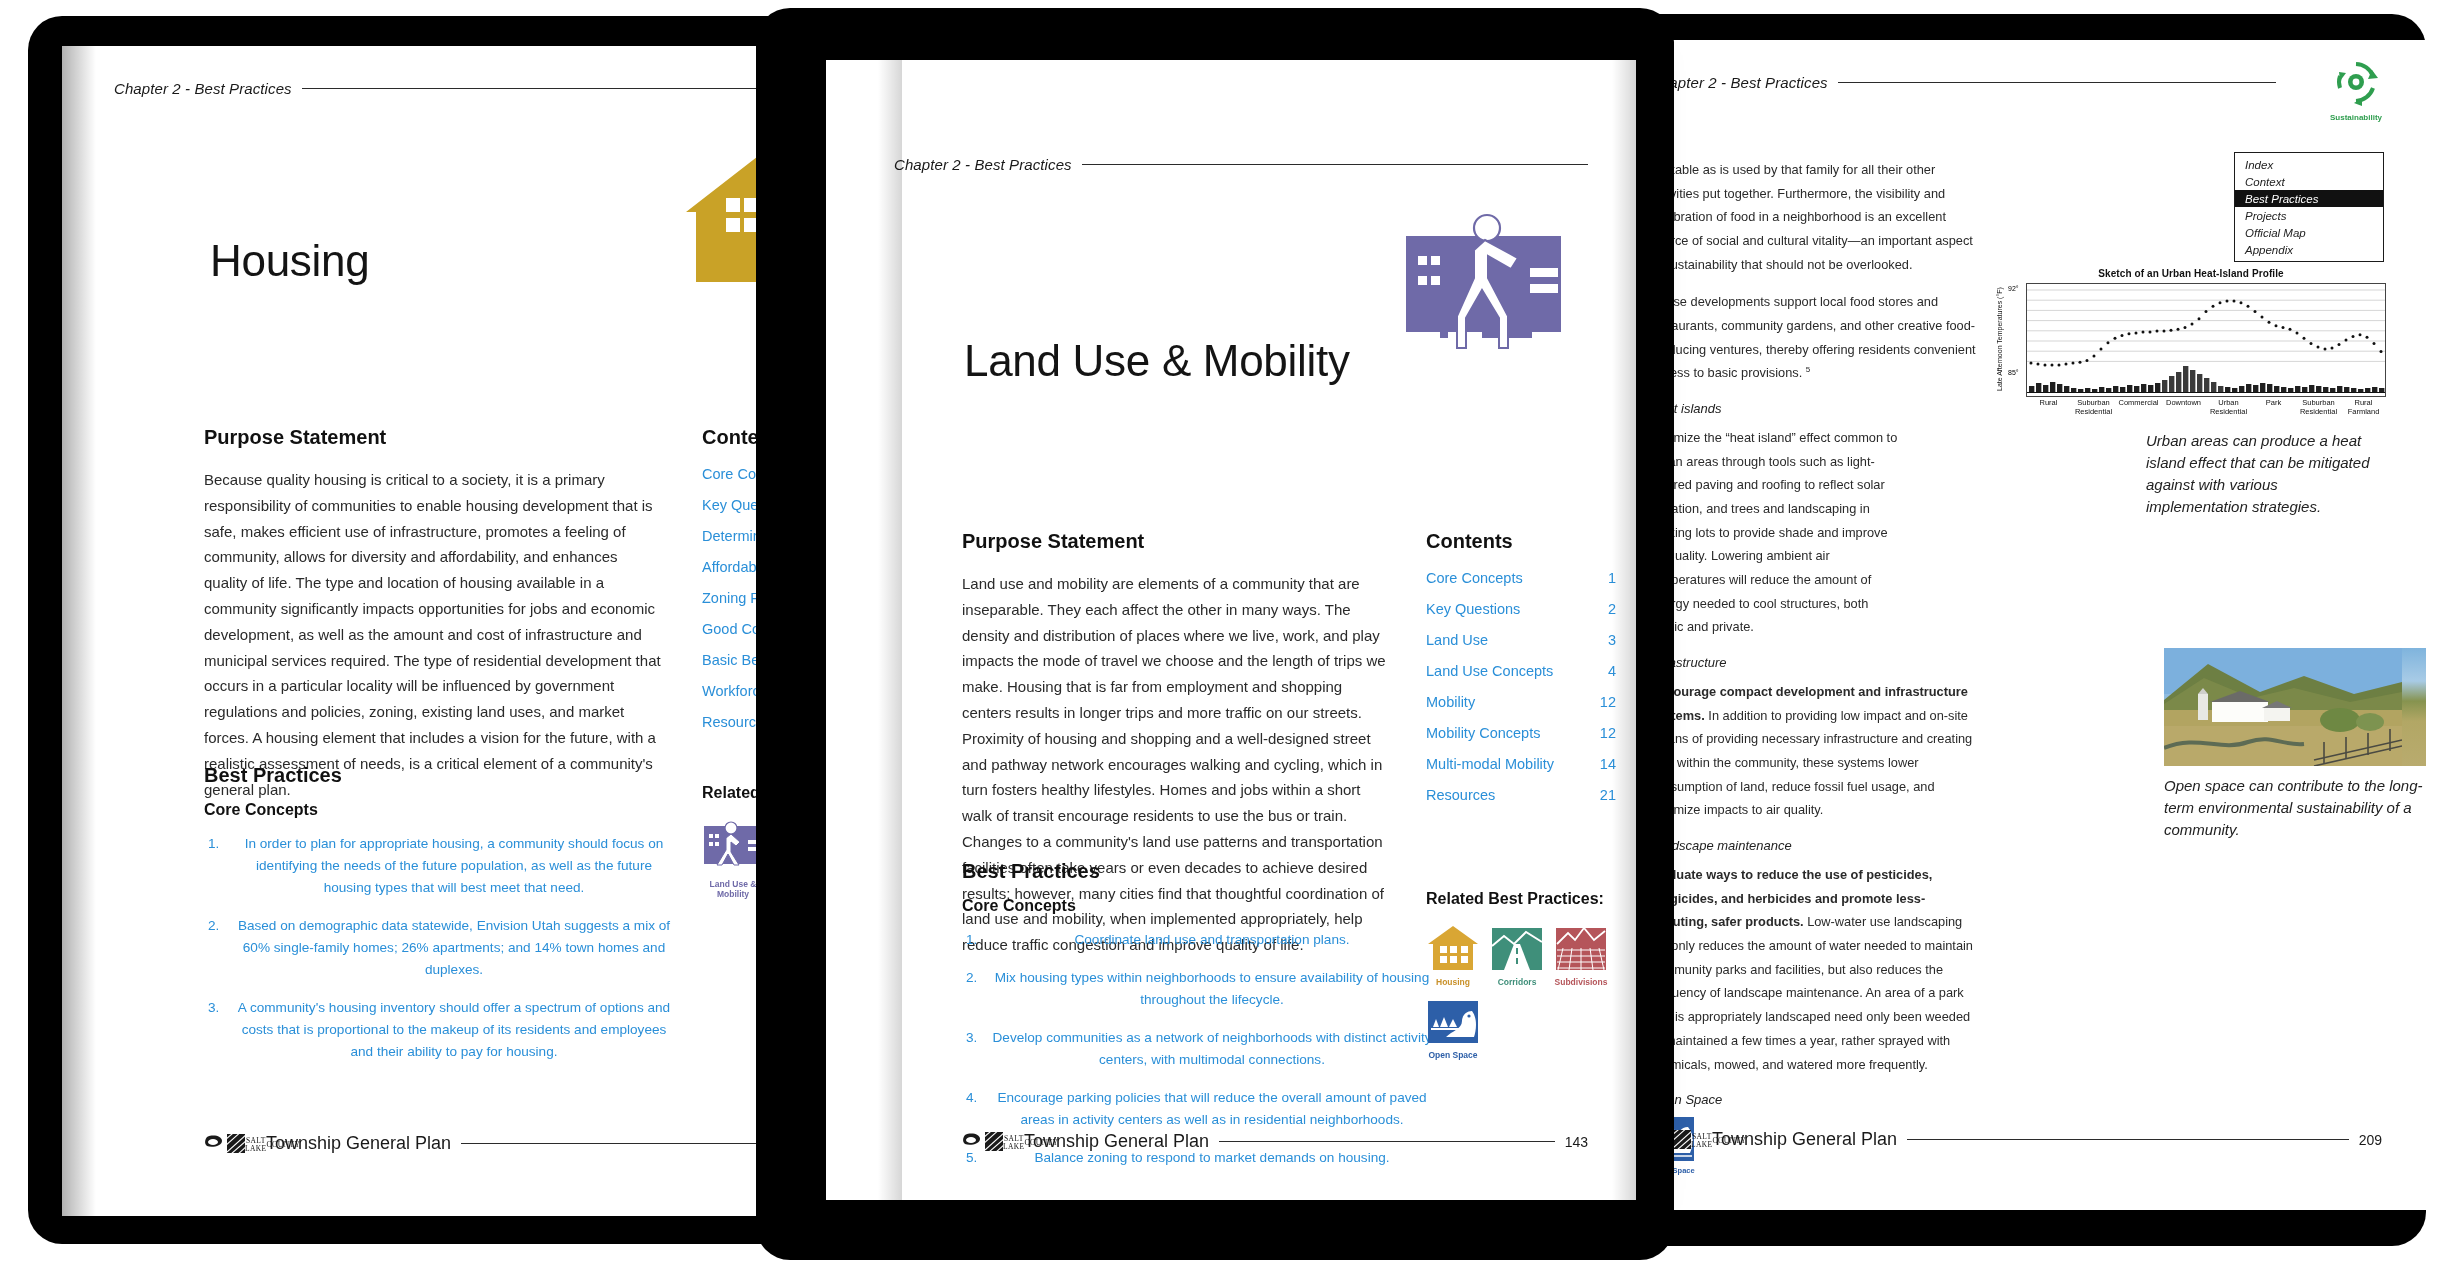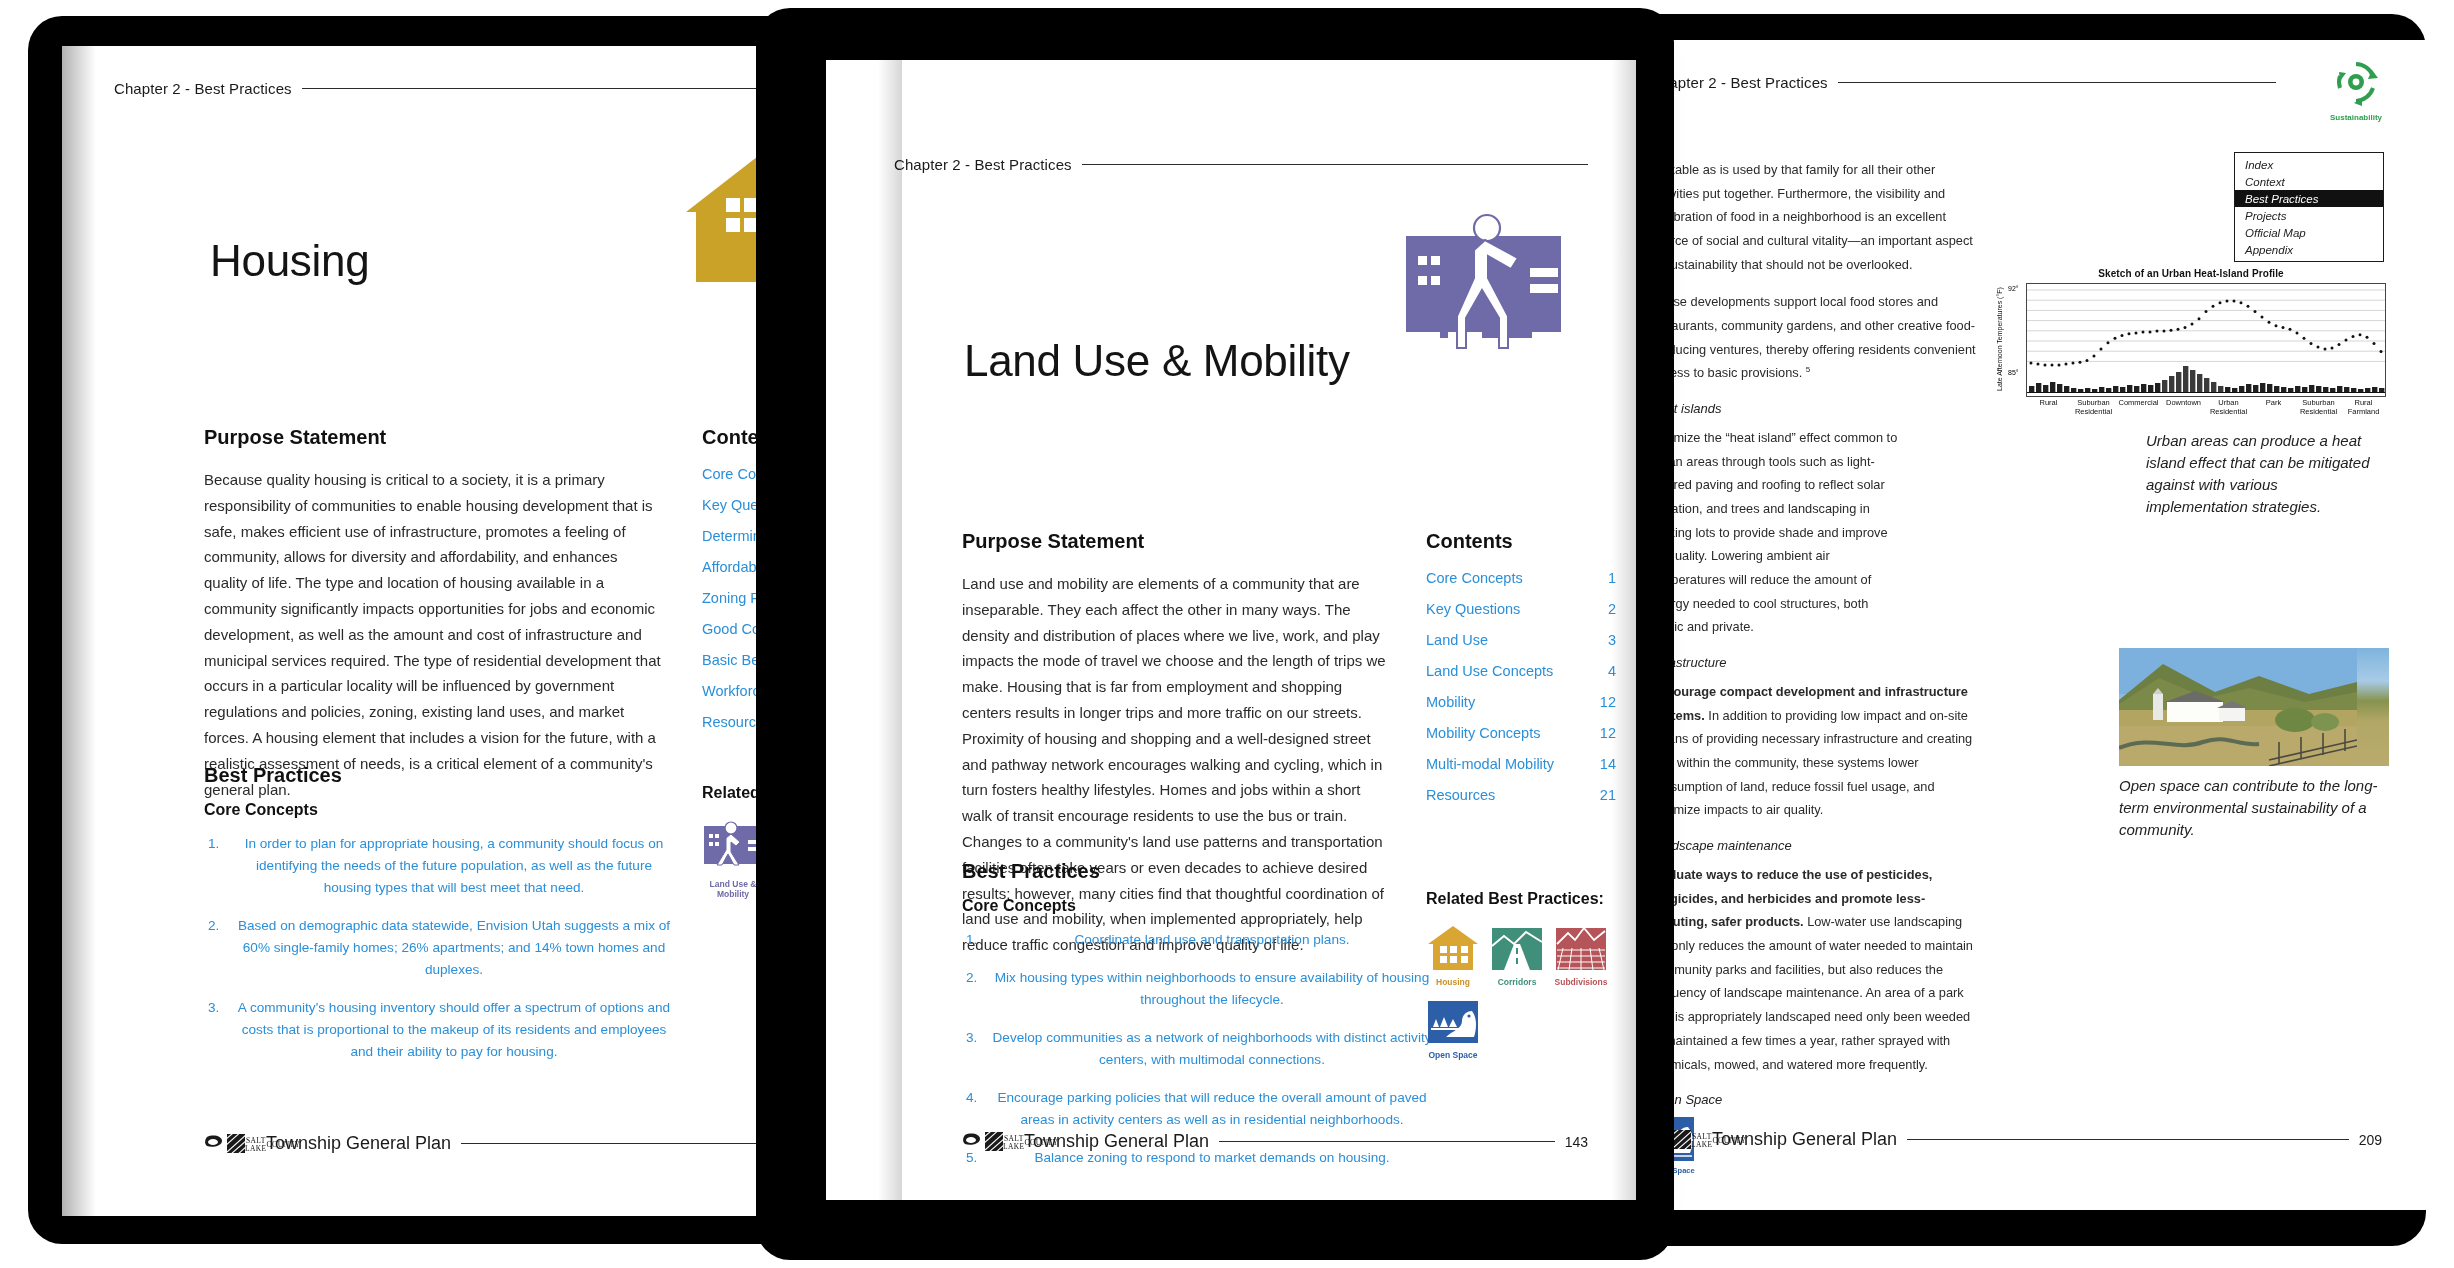--- a/index.html
+++ b/index.html
@@ -21,21 +21,21 @@
       background:linear-gradient(to left,rgba(0,0,0,.16),rgba(0,0,0,0));
       pointer-events:none;z-index:5;}
 
   #page1{left:62px; top:46px;  width:840px; height:1170px;}
   #page2{left:826px;top:60px;  width:810px; height:1140px;z-index:3;
          box-shadow:-14px 0 34px rgba(0,0,0,.45), 14px 0 30px rgba(0,0,0,.35);}
   #page3{left:1596px;top:40px; width:830px; height:1170px;z-index:2;}
 
   
   .pg-header{display:flex;align-items:center;gap:10px;}
-  .pg-header .chap{font-size:15px;color:#1a1a1a;white-space:nowrap;letter-spacing:.1px;}
+  .pg-header .chap{font-size:15px;color:#1a1a1a;white-space:nowrap;letter-spacing:.1px;font-style:italic;}
   .pg-header .rule{flex:1;height:1px;background:#2b2b2b;}
 
   
   .pg-title{font-size:44px;font-weight:400;color:#141414;letter-spacing:-.3px;}
 
   
   .h2{font-size:20px;font-weight:bold;color:#111;}
   .h3{font-size:16px;font-weight:bold;color:#111;}
   .body-p{font-size:15px;line-height:1.72;color:#2a2a2a;text-align:left;}
   .subhead-i{font-size:14px;font-style:italic;color:#222;}
@@ -697,21 +697,21 @@
         <span>Commercial</span>
         <span>Downtown</span>
         <span>Urban Residential</span>
         <span>Park</span>
         <span>Suburban Residential</span>
         <span>Rural Farmland</span>
       </div>
     <div class="cap-i" style="margin-top:14px;width:236px;margin-left:150px;">Urban areas can produce a heat island effect that can be mitigated against with various implementation strategies.</div>
   </div>
 
-  <div style="position:absolute;left:523px;top:608px;width:270px;">
+  <div style="position:absolute;left:568px;top:608px;width:270px;">
     <div class="photo">
       <svg viewBox="0 0 238 118" width="238" height="118" preserveAspectRatio="none">
         <rect width="238" height="118" fill="#8ebbe0"></rect>
         <rect y="0" width="238" height="46" fill="#7cb0dd"></rect>
         <path d="M0,52 L44,16 L96,44 L140,28 L190,46 L238,34 L238,62 L0,62 Z" fill="#6d7f43"></path>
         <path d="M0,56 L40,30 L88,50 L130,40 L186,54 L238,44 L238,66 L0,66 Z" fill="#7e8b4a" opacity=".85"></path>
         <rect y="62" width="238" height="56" fill="#b2a461"></rect>
         <rect y="78" width="238" height="40" fill="#b9a96a"></rect>
         <rect x="34" y="46" width="10" height="26" fill="#e8e8e4"></rect>
         <polygon points="34,46 39,40 44,46" fill="#cfcfcb"></polygon>

